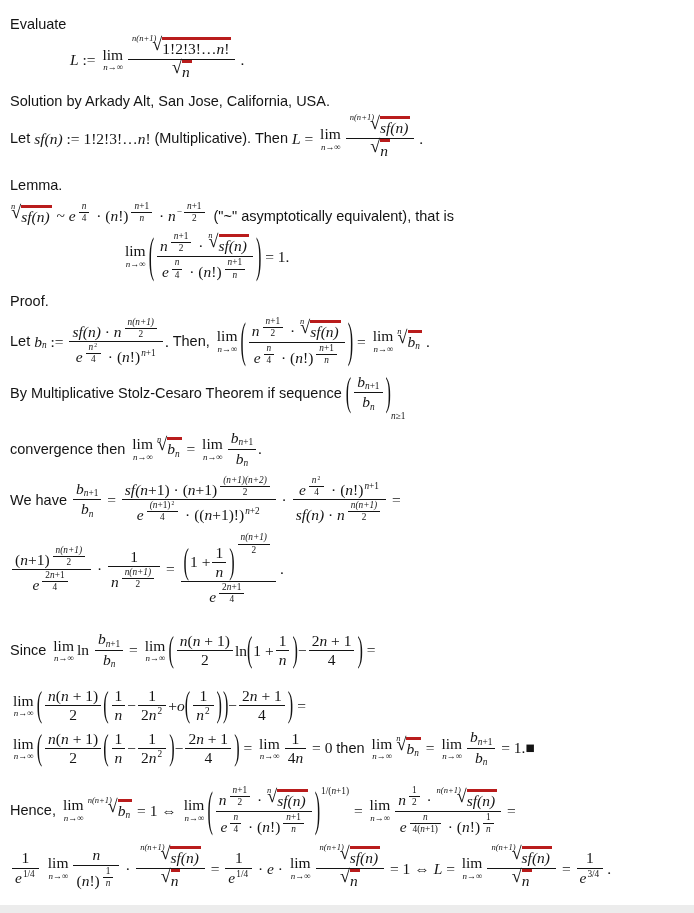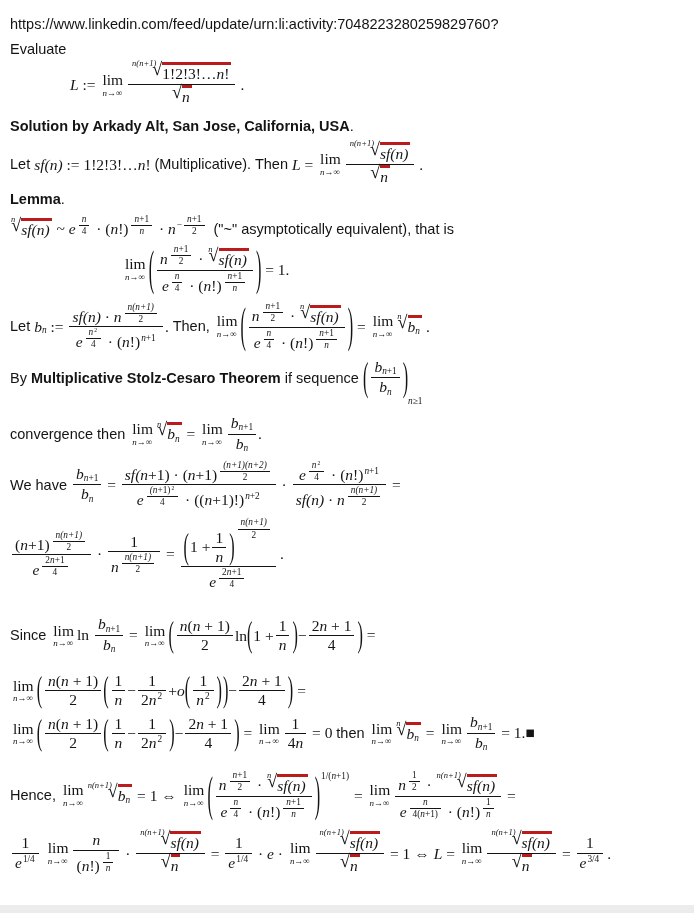--- a/index.html
+++ b/index.html
@@ -4,51 +4,50 @@
 <style>
   html,body{margin:0;padding:0;}
   body{
     width:694px;height:913px;position:relative;overflow:hidden;
     background:#ffffff;color:#141414;
     font-family:"Liberation Sans", sans-serif;
   }
   #doc{padding:8px 6px 0 10px;font-size:14.5px;line-height:1.25;}
   .line{margin-top:6px;white-space:nowrap;}
   .mt{font-family:"Liberation Sans", sans-serif;}
-  .mb{font-family:"Liberation Sans", sans-serif;font-weight:bold;}
+  .mb{font-family:"Liberation Sans", sans-serif;font-weight:normal;}
   .mi{font-family:"Liberation Serif", serif;font-style:italic;font-size:1.07em;}
   .mu{font-family:"Liberation Serif", serif;font-size:1.07em;}
   .mt,.mb,.mi,.mu{display:inline;vertical-align:middle;}
   .frac{display:inline-block;vertical-align:middle;text-align:center;margin:0 2px;}
   .num,.den{display:block;padding:0 3px;line-height:1.18;}
   .num{border-bottom:1px solid #141414;}
   .msup{display:inline-block;vertical-align:0.55em;font-size:0.6em;margin:0 1px;}
   .msup.hi{vertical-align:2.3em;}
   .msub{display:inline-block;vertical-align:-0.4em;font-size:0.6em;}
   .msub.lo{vertical-align:-2.6em;}
-  .lim{display:inline-flex;flex-direction:column;align-items:flex-start;vertical-align:middle;
+  .lim{display:inline-flex;flex-direction:column;align-items:flex-end;vertical-align:middle;
        margin:0 3px;font-family:"Liberation Serif", serif;}
   .limw{line-height:1;font-size:1.07em;}
   .limu{line-height:1;font-size:0.62em;font-style:italic;margin-top:1px;}
   .root{display:inline-flex;align-items:flex-start;vertical-align:middle;
         font-family:"Liberation Serif", serif;margin:0 1px;white-space:nowrap;}
   .ridx{font-size:0.55em;position:relative;top:-0.5em;margin-right:-4px;z-index:1;font-style:italic;}
   .rsym{font-size:1.25em;line-height:0.78;}
   .rad{border-top:3px solid #b91c1c;padding:0 2px 0 0;line-height:1.2;}
   .pgroup{display:inline-flex;align-items:center;vertical-align:middle;}
   .paren{font-family:"Liberation Serif", serif;font-size:1.12em;line-height:1;display:inline-block;}
   .pcontent{display:inline-flex;align-items:center;padding:0 1px;}
   .hsp{display:inline-block;}
   #footer-bar{position:absolute;left:0;right:0;bottom:0;height:8px;background:#ececec;}
 </style>
 </head>
 <body style="background: rgb(255, 255, 255); color: rgb(20, 20, 20);">
 
 <div id="doc">
-    <div class="line"><span class="mt">https://www.linkedin.com/feed/update/urn:li:activity:7048223280259829760?</span></div>
     <div class="line"><span class="mt">Evaluate</span></div>
     <div class="line" style="padding-left: 60px; margin-top: 4px;"><span class="mi">L</span><span class="mu"> := </span><span class="lim">
         <span class="limw">lim</span>
         <span class="limu">n→∞</span>
       </span><span class="frac"><span class="num"><span class="root">
             <span class="ridx"><span class="mi">n(n+1)</span></span>
             <span class="rsym">√</span>
             <span class="rad"><span class="mu">1!2!3!…</span><span class="mi">n</span><span class="mu">!</span></span>
           </span></span><span class="den"><span class="root">
             <span class="rsym">√</span>
@@ -59,21 +58,21 @@
         <span class="limw">lim</span>
         <span class="limu">n→∞</span>
       </span><span class="frac"><span class="num"><span class="root">
             <span class="ridx"><span class="mi">n(n+1)</span></span>
             <span class="rsym">√</span>
             <span class="rad"><span class="mi">sf(n)</span></span>
           </span></span><span class="den"><span class="root">
             <span class="rsym">√</span>
             <span class="rad"><span class="mi">n</span></span>
           </span></span></span><span class="hsp" style="width: 3px;"></span><span class="mu">.</span></div>
-    <div class="line" style="margin-top: 2px;"><span class="mb">Lemma</span><span class="mt">.</span></div>
+    <div class="line" style="margin-top: 14px;"><span class="mb">Lemma</span><span class="mt">.</span></div>
     <div class="line" style="margin-top: 6px;"><span class="root">
         <span class="ridx"><span class="mi">n</span></span>
         <span class="rsym">√</span>
         <span class="rad"><span class="mi">sf(n)</span></span>
       </span><span class="mu"> ~ </span><span class="mi">e</span><span class="msup"><span class="frac"><span class="num"><span class="mi">n</span></span><span class="den"><span class="mu">4</span></span></span></span><span class="mu"> · (</span><span class="mi">n</span><span class="mu">!)</span><span class="msup"><span class="frac"><span class="num"><span class="mi">n</span><span class="mu">+1</span></span><span class="den"><span class="mi">n</span></span></span></span><span class="mu"> · </span><span class="mi">n</span><span class="msup"><span class="mu">−</span><span class="frac"><span class="num"><span class="mi">n</span><span class="mu">+1</span></span><span class="den"><span class="mu">2</span></span></span></span><span class="hsp" style="width: 6px;"></span><span class="mt">("~" asymptotically equivalent), that is</span></div>
     <div class="line" style="padding-left: 112px; margin-top: 4px;"><span class="lim">
         <span class="limw">lim</span>
         <span class="limu">n→∞</span>
       </span><span class="pgroup">
         <span class="paren" style="transform: scaleY(3.02);">(</span>
@@ -82,20 +81,21 @@
             <span class="num"><span class="mi">n</span><span class="msup"><span class="frac"><span class="num"><span class="mi">n</span><span class="mu">+1</span></span><span class="den"><span class="mu">2</span></span></span></span><span class="mu"> · </span><span class="root">
                 <span class="ridx"><span class="mi">n</span></span>
                 <span class="rsym">√</span>
                 <span class="rad"><span class="mi">sf(n)</span></span>
               </span></span>
             <span class="den"><span class="mi">e</span><span class="msup"><span class="frac"><span class="num"><span class="mi">n</span></span><span class="den"><span class="mu">4</span></span></span></span><span class="mu"> · (</span><span class="mi">n</span><span class="mu">!)</span><span class="msup"><span class="frac"><span class="num"><span class="mi">n</span><span class="mu">+1</span></span><span class="den"><span class="mi">n</span></span></span></span></span>
           </span>
         </span>
         <span class="paren" style="transform: scaleY(3.02);">)</span>
       </span><span class="mu"> = 1.</span></div>
+    <div class="line" style="margin-top: 9px;"><span class="mb">Proof</span><span class="mt">.</span></div>
     <div class="line" style="margin-top: 6px;"><span class="mt">Let </span><span class="mi">b</span><span class="msub"><span class="mi">n</span></span><span class="mu"> := </span><span class="frac"><span class="num"><span class="mi">sf(n)</span><span class="mu"> · </span><span class="mi">n</span><span class="msup"><span class="frac"><span class="num"><span class="mi">n(n+1)</span></span><span class="den"><span class="mu">2</span></span></span></span></span><span class="den"><span class="mi">e</span><span class="msup"><span class="frac"><span class="num"><span class="mi">n</span><span class="msup"><span class="mu">2</span></span></span><span class="den"><span class="mu">4</span></span></span></span><span class="mu"> · (</span><span class="mi">n</span><span class="mu">!)</span><span class="msup"><span class="mi">n</span><span class="mu">+1</span></span></span></span><span class="mu">. </span><span class="mt">Then, </span><span class="lim">
         <span class="limw">lim</span>
         <span class="limu">n→∞</span>
       </span><span class="pgroup">
         <span class="paren" style="transform: scaleY(3.02);">(</span>
         <span class="pcontent">
           <span class="frac">
             <span class="num"><span class="mi">n</span><span class="msup"><span class="frac"><span class="num"><span class="mi">n</span><span class="mu">+1</span></span><span class="den"><span class="mu">2</span></span></span></span><span class="mu"> · </span><span class="root">
                 <span class="ridx"><span class="mi">n</span></span>
                 <span class="rsym">√</span>

